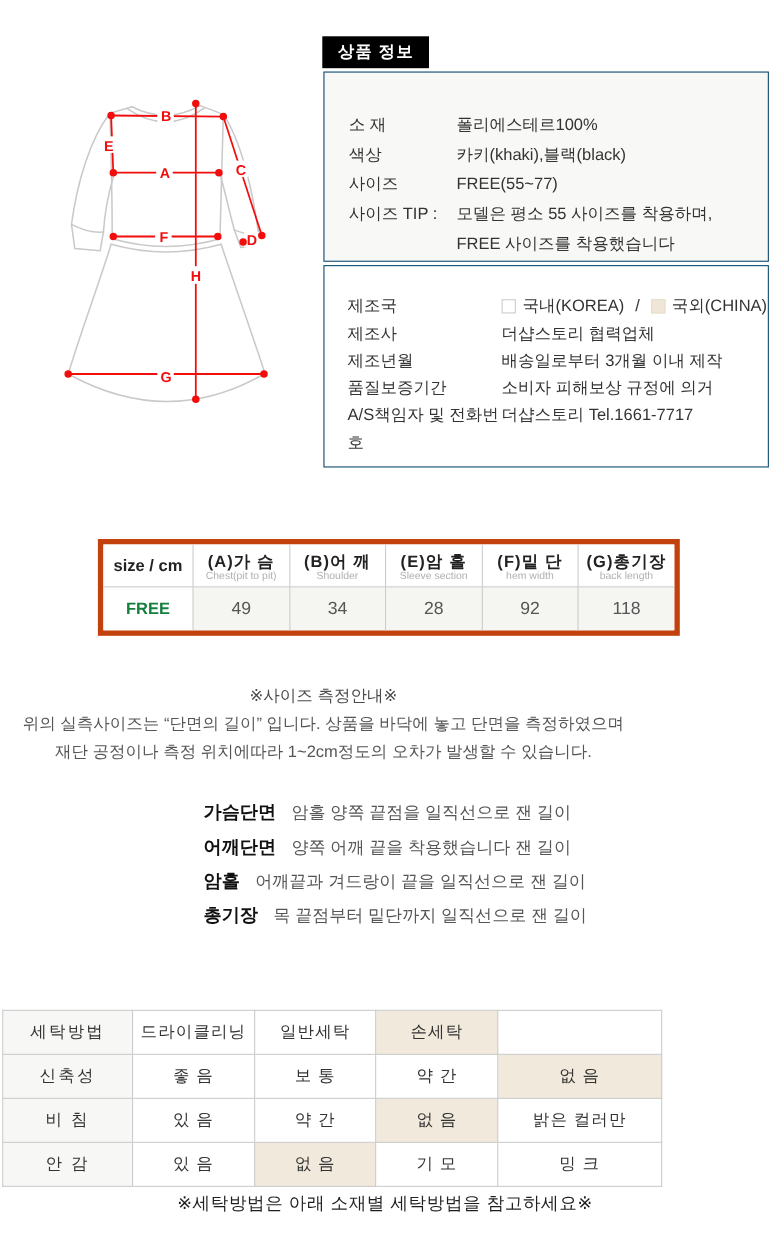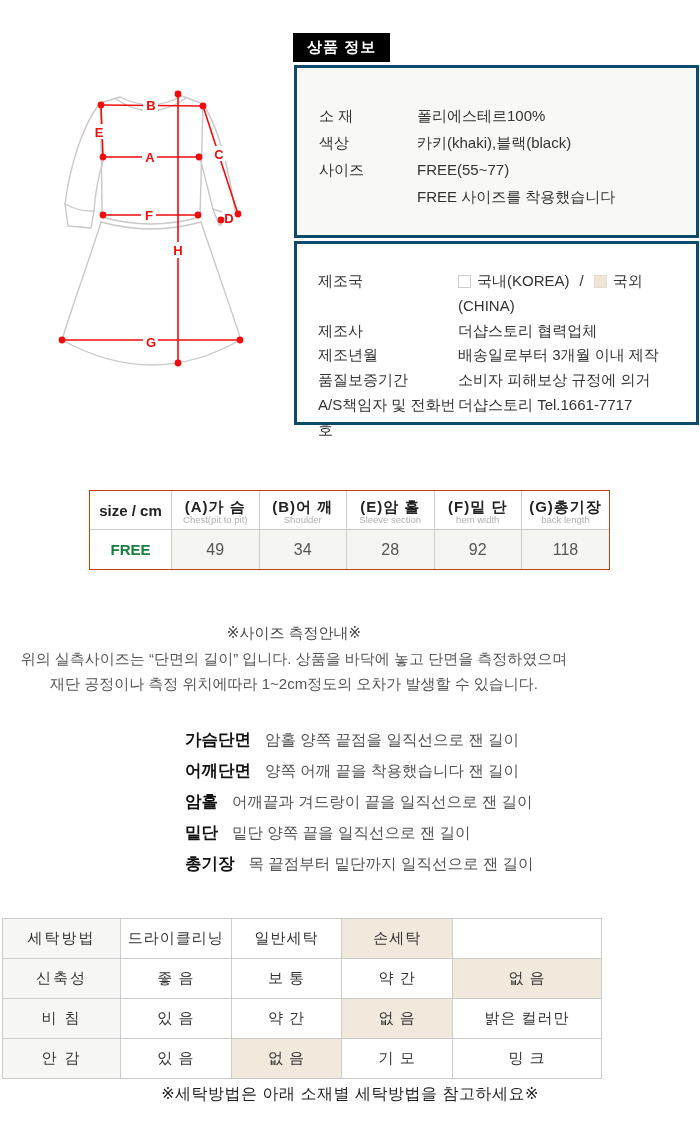--- a/index.html
+++ b/index.html
@@ -13,34 +13,34 @@
   
   .diagram{position:absolute;left:35px;top:78px;width:250px;height:310px;}
   .diagram .sketch{stroke:#c9c9c9;stroke-width:1.4;fill:none;stroke-linecap:round;stroke-linejoin:round;}
   .diagram .red{stroke:#f20d0d;stroke-width:1.6;fill:none;}
   .diagram .dot{fill:#f20d0d;stroke:none;}
   .diagram .lbl-bg{fill:#fff;stroke:none;}
   .diagram text{font-family:"Liberation Sans","DejaVu Sans",sans-serif;font-size:13px;font-weight:bold;
                 fill:#f20d0d;text-anchor:middle;}
 
   
-  .panel{position:absolute;left:294px;width:405px;box-sizing:border-box;border:3px solid #0c4a6e;font-size:15px;}
+  .panel{position:absolute;left:294px;width:405px;box-sizing:border-box;border:1px solid #0c4a6e;font-size:15px;}
   .panel1{top:65px;height:173px;background:#f8f8f7;padding:34px 0 0 22px;}
   .panel1 .row{display:flex;line-height:27px;}
   .panel1 .lbl{width:98px;flex:none;}
   .panel2{top:241px;height:184px;background:#fff;padding:25px 0 0 21px;}
   .panel2 .row{display:flex;line-height:24.8px;}
   .panel2 .lbl{width:140px;flex:none;}
   .cb{display:inline-block;width:13px;height:13px;background:#fff;border:1px solid #ccc;
       vertical-align:-2px;margin-right:6px;box-sizing:border-box;}
   .cb.checked{background:#efe6d8;border-color:#e8decd;}
   .sep{margin:0 10px;}
 
   
-  .size-wrap{position:absolute;left:89px;top:490px;width:519px;border:1px solid #c2410c;}
+  .size-wrap{position:absolute;left:89px;top:490px;width:519px;border:5px solid #c2410c;}
   .size-table{border-collapse:collapse;table-layout:fixed;width:100%;text-align:center;border:hidden;}
   .size-table th,.size-table td{border:1px solid #ccc;padding:0;}
   .size-table th{height:38px;background:#fff;font-weight:bold;}
   .size-table td{height:39px;background:#f5f5f2;font-size:16px;color:#555;}
   .size-table .c0{width:81px;}
   .size-table .corner{font-size:15px;color:#222;}
   .size-table .ko{font-size:15px;color:#222;letter-spacing:1px;line-height:15px;margin-top:3px;}
   .size-table .en{font-size:9.5px;color:#b0b0b0;font-weight:normal;line-height:11px;}
   .size-table .rowhead{background:#fff;font-weight:bold;font-size:15px;color:#15803d;}
 
@@ -150,20 +150,24 @@
     </div>
     <div class="row">
       <span class="lbl">색상</span>
       <span class="val">카키(khaki),블랙(black)</span>
     </div>
     <div class="row">
       <span class="lbl">사이즈</span>
       <span class="val">FREE(55~77)</span>
     </div>
     <div class="row">
+      <span class="lbl">사이즈 TIP :</span>
+      <span class="val">모델은 평소 55 사이즈를 착용하며,</span>
+    </div>
+    <div class="row">
       <span class="lbl"></span>
       <span class="val">FREE 사이즈를 착용했습니다</span>
     </div>
   </div>
 
   <div class="panel panel2">
     <div class="row">
       <span class="lbl">제조국</span>
       <span class="val">
         <span class="cb"></span><span>국내(KOREA)</span><span class="sep">/</span><span class="cb checked"></span><span>국외(CHINA)</span>
@@ -235,23 +239,20 @@
     <div class="mrow">
       <span class="term">가슴단면</span><span>암홀 양쪽 끝점을 일직선으로 잰 길이</span>
     </div>
     <div class="mrow">
       <span class="term">어깨단면</span><span>양쪽 어깨 끝을 착용했습니다 잰 길이</span>
     </div>
     <div class="mrow">
       <span class="term">암홀</span><span>어깨끝과 겨드랑이 끝을 일직선으로 잰 길이</span>
     </div>
     <div class="mrow">
-      <span class="term">밑단</span><span>밑단 양쪽 끝을 일직선으로 잰 길이</span>
-    </div>
-    <div class="mrow">
       <span class="term">총기장</span><span>목 끝점부터 밑단까지 일직선으로 잰 길이</span>
     </div>
   </div>
 
   <div class="care-wrap">
     <table class="care-table">
       <tbody>
         <tr>
           <td class="cc0 rowhead">세탁방법</td>
           <td>드라이클리닝</td>

